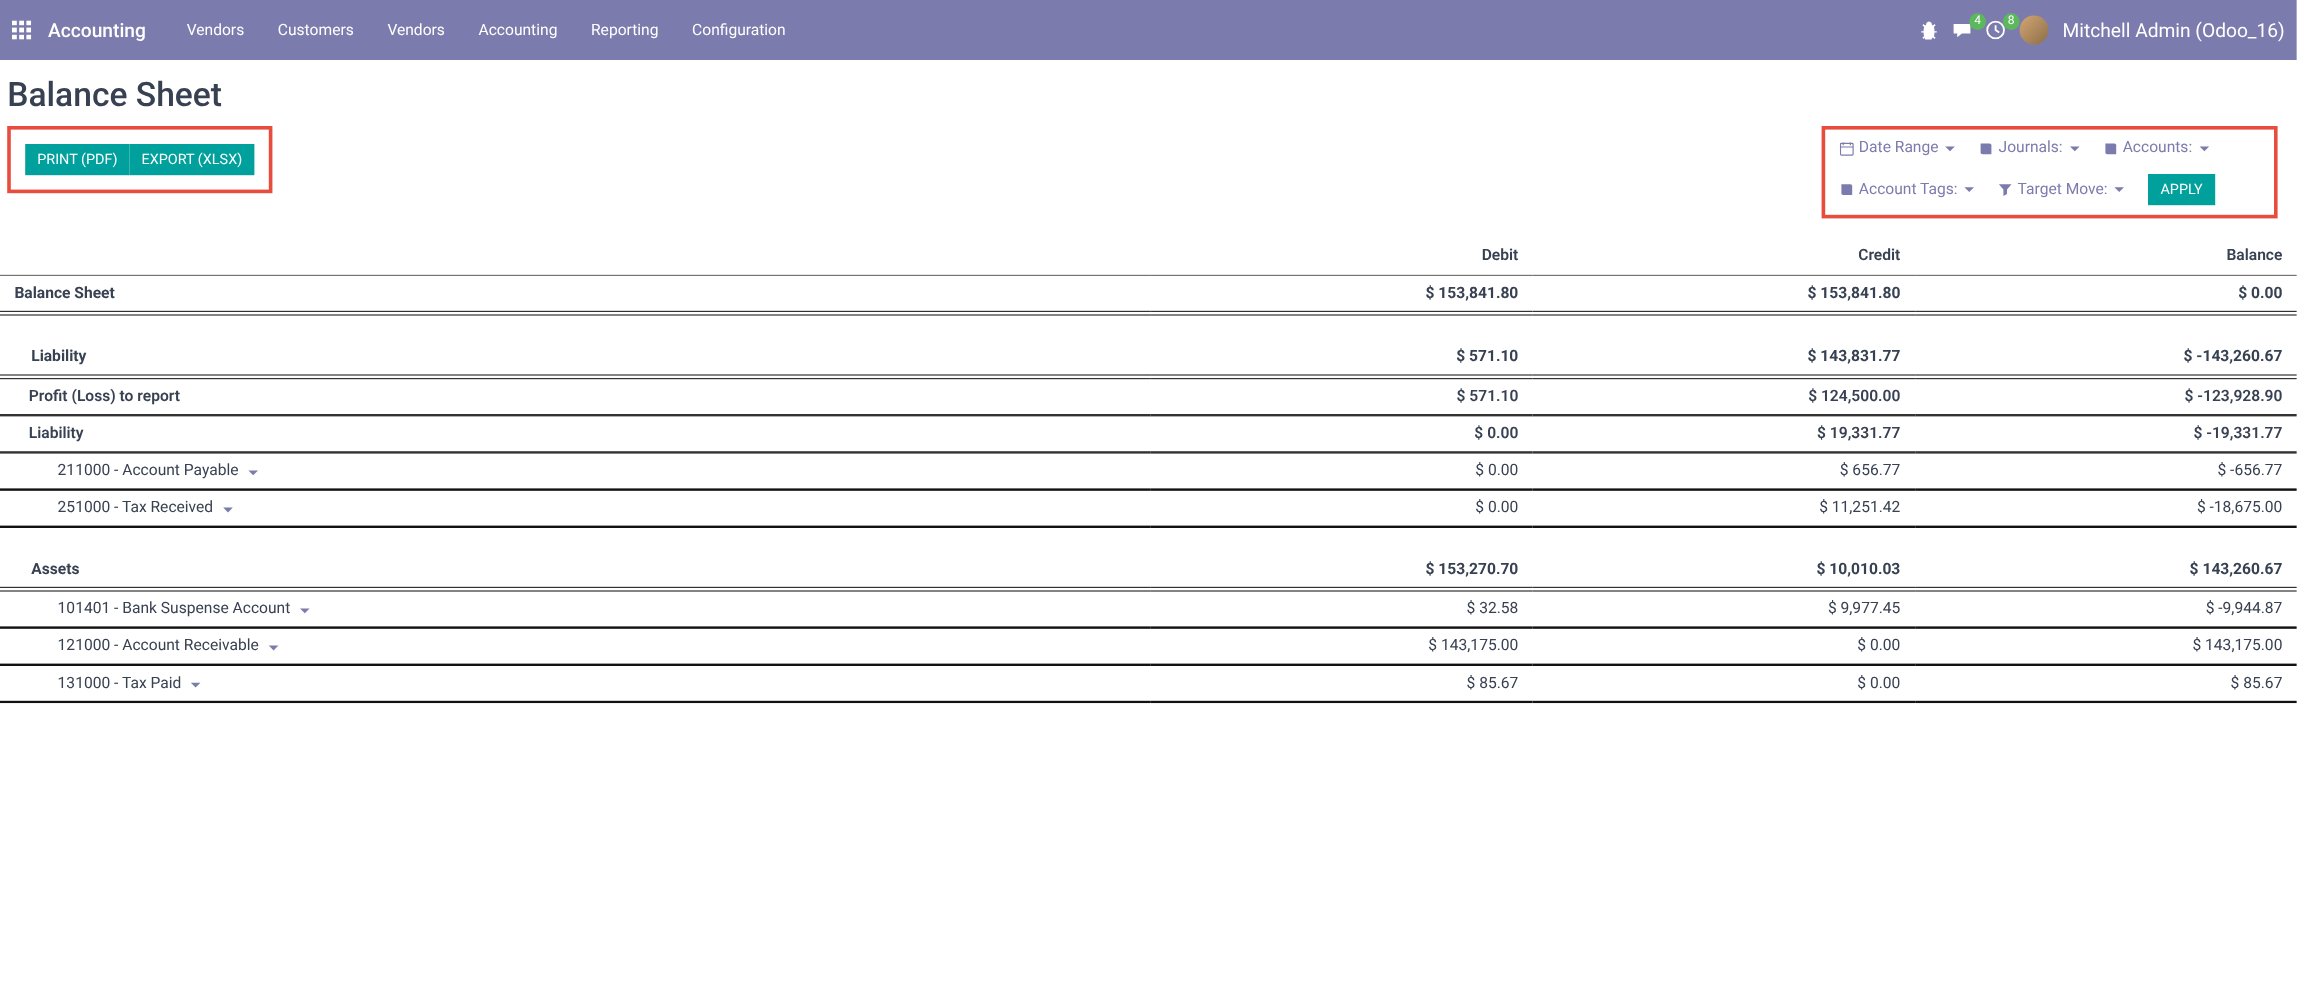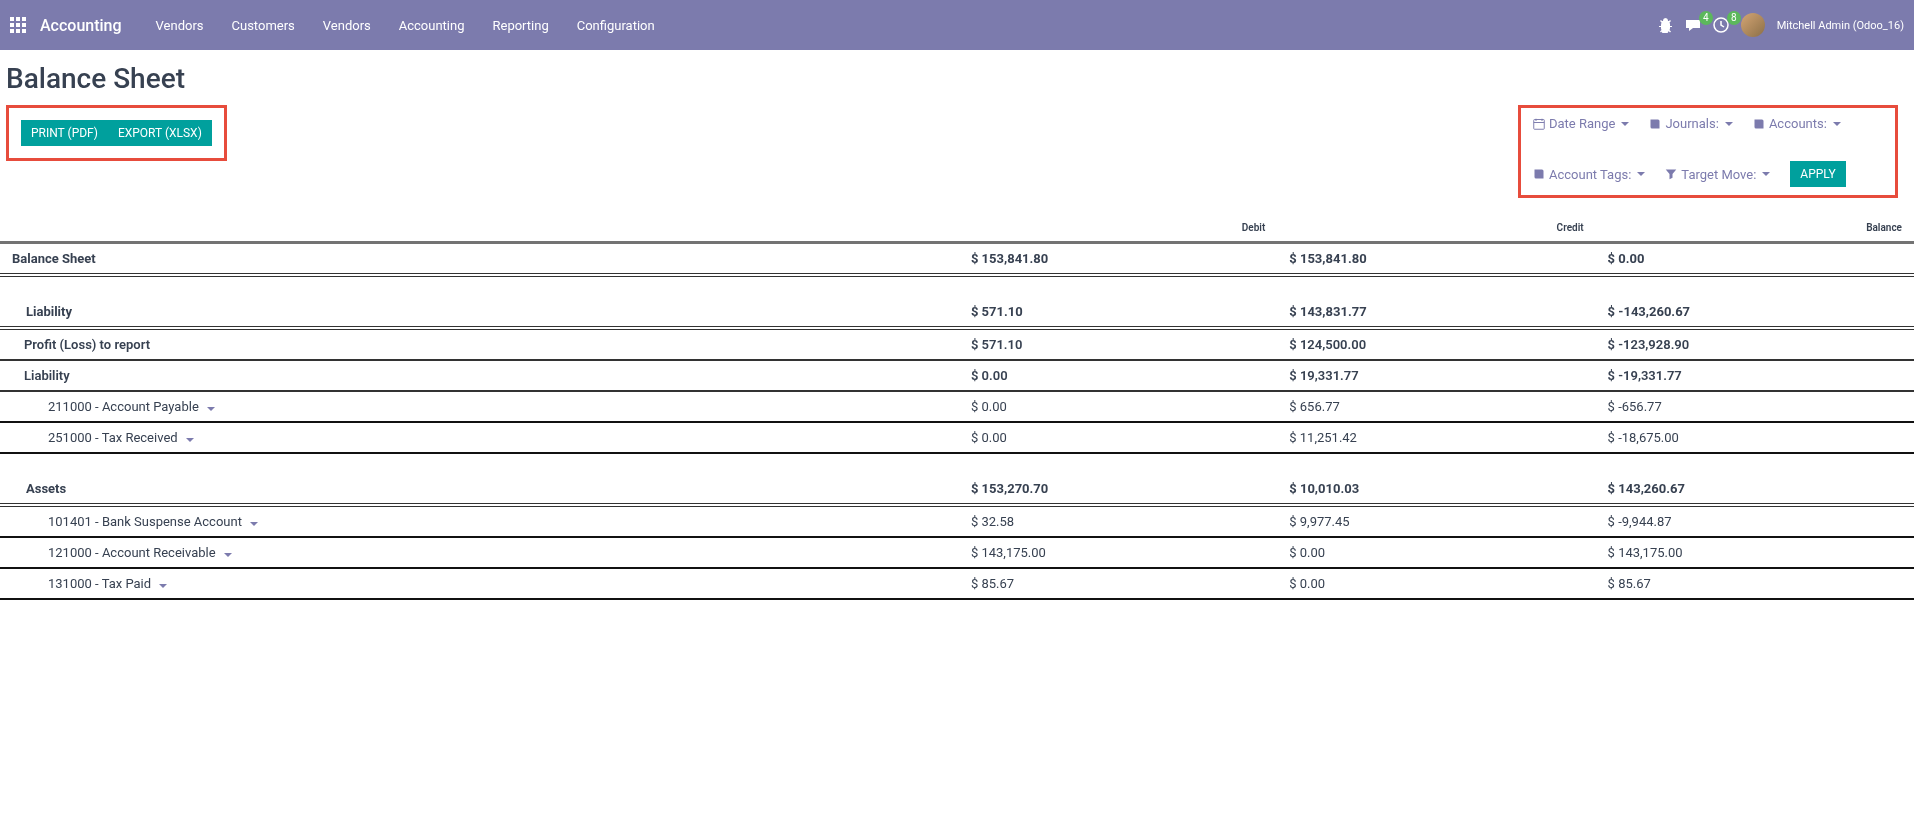--- a/index.html
+++ b/index.html
@@ -11,40 +11,40 @@
     .apps-icon { display: inline-flex; width: 16px; height: 16px; }
     .apps-icon svg { width: 16px; height: 16px; }
     .brand { font-size: 16px; font-weight: 500; margin-right: 10px; margin-left: 4px; }
     .nav-items { display: flex; gap: 0; }
     .nav-item { color: #fff; font-size: 13px; padding: 0 14px; cursor: pointer; }
     .navbar-right { margin-left: auto; display: flex; align-items: center; gap: 12px; }
     .nb-icon { display: inline-flex; align-items: center; position: relative; cursor: pointer; }
     .nb-icon svg { width: 16px; height: 16px; fill: #fff; }
     .badge { position: absolute; top: -6px; right: -12px; background: #5cb85c; color: #fff; font-size: 10px; padding: 0 4px; border-radius: 8px; line-height: 14px; }
     .avatar { width: 24px; height: 24px; border-radius: 50%; background: linear-gradient(135deg, #d4a574, #8b6f47); display: inline-block; }
-    .username { font-size: 11px; }
+    .username { font-size: 16px; }
     
     
     .page-header { padding: 12px 16px 0 6px; }
     .page-title { font-size: 28px; font-weight: 500; color: #374151; margin-bottom: 10px; }
     
     .controls-row { display: flex; align-items: flex-start; }
     .export-box { border: 3px solid #e74c3c; padding: 12px; display: inline-flex; gap: 0; }
     .btn-teal { background: #00a09d; color: #fff; border: none; text-transform: uppercase; font-size: 12px; padding: 6px 10px; cursor: pointer; font-family: inherit; }
     
-    .filter-box { margin-left: auto; border: 3px solid #e74c3c; padding: 8px 12px; display: flex; flex-wrap: wrap; gap: 30px 20px; align-items: center; max-width: 380px; }
+    .filter-box { margin-left: auto; border: 3px solid #e74c3c; padding: 8px 12px; display: flex; flex-wrap: wrap; gap: 14px 20px; align-items: center; max-width: 380px; }
     .filter-item { display: inline-flex; align-items: center; gap: 4px; color: #7c7bad; font-size: 13px; cursor: pointer; white-space: nowrap; }
     .filter-item svg { width: 12px; height: 12px; fill: #7c7bad; }
     .caret-down { width: 0; height: 0; border-left: 4px solid transparent; border-right: 4px solid transparent; border-top: 4px solid #7c7bad; display: inline-block; margin-left: 2px; }
     
     
     .report-table { width: 100%; margin-top: 16px; border-collapse: collapse; }
-    .report-table th { text-align: right; font-weight: 600; font-size: 10px; padding: 8px 12px; border-bottom: 3px solid #737373; }
+    .report-table th { text-align: right; font-weight: 600; font-size: 13px; padding: 8px 12px; border-bottom: 1px solid #737373; }
     .report-table th:first-child { text-align: left; }
-    .report-table td { padding: 7px 12px; font-size: 13px; border-bottom: 1px solid #d0d0d0; }
+    .report-table td { padding: 7px 12px; text-align: right; font-size: 13px; border-bottom: 1px solid #d0d0d0; }
     .report-table td:first-child { text-align: left; }
     .report-table tr.section-row td { font-weight: 700; border-bottom: 4px double #333; }
     .report-table tr.subsection-row td { font-weight: 600; border-bottom: 2px solid #333; }
     .report-table tr.account-row td { border-bottom: 2px solid #111; }
     .report-table tr.spacer-row td { border: none; padding: 10px; }
     .indent-1 td:first-child { padding-left: 26px; }
     .indent-2 td:first-child { padding-left: 24px; }
     .indent-3 td:first-child { padding-left: 48px; }
     .dd-caret { color: #7c7bad; display: inline-block; margin-left: 6px; }
     .col-name { width: 50%; }

